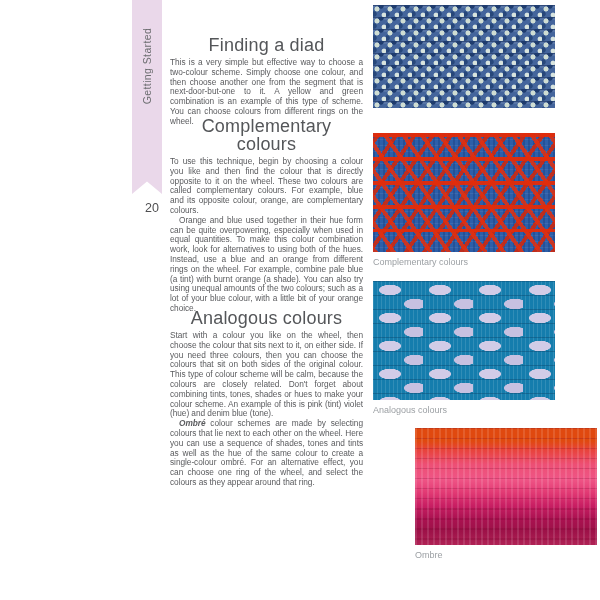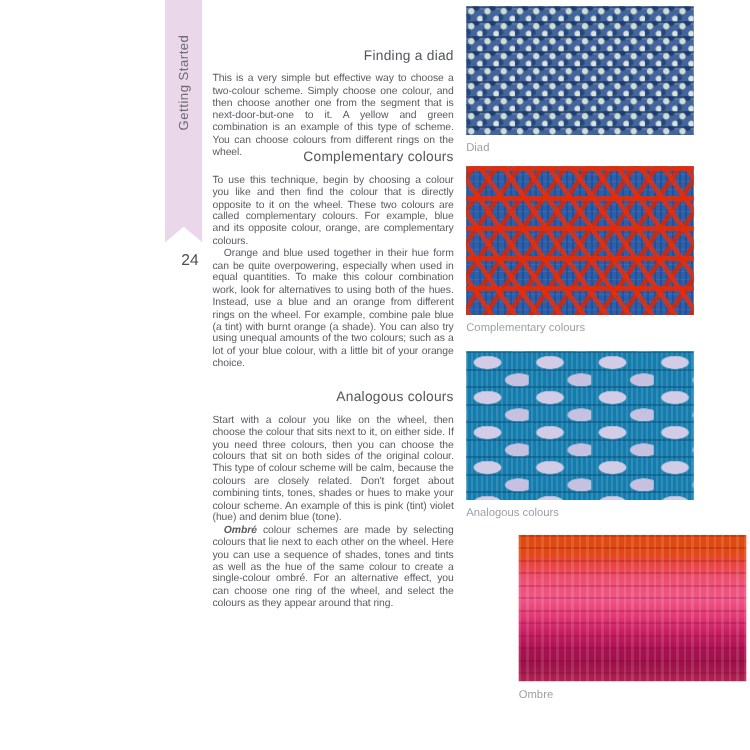--- a/index.html
+++ b/index.html
@@ -11,22 +11,22 @@
           clip-path:polygon(0 0,100% 0,100% 100%,50% 93.5%,0 100%);}
   .ribbon-label{position:absolute;left:147px;top:66px;transform:translate(-50%,-50%) rotate(-90deg);
           white-space:nowrap;font-size:10.5px;letter-spacing:.4px;color:#6d6e71;}
   .page-number{position:absolute;left:152px;top:201px;transform:translateX(-50%);
           font-size:12.5px;color:#4f4f51;}
 
   
   .text-col{position:absolute;left:170px;top:0;width:193px;}
   .section{position:absolute;left:0;width:193px;}
   .sec-1{top:36px;} .sec-2{top:117px;} .sec-3{top:309px;}
-  .heading{margin:0 0 4px 0;font-size:11px;line-height:18px;font-weight:normal;
-           text-align:right;color:#545659;letter-spacing:.2px;}
+  .heading{margin:0 0 4px 0;font-size:18px;line-height:18px;font-weight:normal;
+           text-align:center;color:#545659;letter-spacing:.2px;}
   .body{margin:0;font-size:8.3px;line-height:9.8px;color:#5a5b5e;text-align:justify;
         letter-spacing:-.05px;}
   .body.indent{text-indent:9px;}
   .body b{font-weight:bold;font-style:italic;}
 
   
   .figure{position:absolute;left:373px;width:182px;}
   .fig-1{top:5px;} .fig-2{top:133px;} .fig-3{top:281px;} .fig-4{top:428px;padding-left:42px;}
   .swatch{width:182px;}
   .fig-1 .swatch{height:103px;} .fig-2 .swatch{height:119px;}
@@ -70,21 +70,21 @@
                       #e23a74 55%,#c91f63 66%,#aa1150 78%,#9d1148 88%,#b02255 100%);
   }
 </style>
 </head>
 <body>
 
 <div>
 
   <div class="ribbon"></div>
   <div class="ribbon-label">Getting Started</div>
-  <div class="page-number">24</div>
+  <div class="page-number">20</div>
 
   <main class="text-col">
 
     <section class="section sec-1">
       <h2 class="heading">Finding a diad</h2>
       <p class="body">This is a very simple but effective way to choose a two-colour scheme. Simply choose one colour, and then choose another one from the segment that is next-door-but-one to it. A yellow and green combination is an example of this type of scheme. You can choose colours from different rings on the wheel.</p>
     </section>
 
     <section class="section sec-2">
       <h2 class="heading">Complementary colours</h2>
@@ -95,21 +95,20 @@
     <section class="section sec-3">
       <h2 class="heading">Analogous colours</h2>
       <p class="body">Start with a colour you like on the wheel, then choose the colour that sits next to it, on either side. If you need three colours, then you can choose the colours that sit on both sides of the original colour. This type of colour scheme will be calm, because the colours are closely related. Don't forget about combining tints, tones, shades or hues to make your colour scheme. An example of this is pink (tint) violet (hue) and denim blue (tone).</p>
       <p class="body indent"><b>Ombré</b><span> colour schemes are made by selecting colours that lie next to each other on the wheel. Here you can use a sequence of shades, tones and tints as well as the hue of the same colour to create a single-colour ombré. For an alternative effect, you can choose one ring of the wheel, and select the colours as they appear around that ring.</span></p>
     </section>
 
   </main>
 
   <figure class="figure fig-1" style="margin:0;">
     <div class="swatch sw-diad"></div>
-    <figcaption class="caption">Diad</figcaption>
   </figure>
 
   <figure class="figure fig-2" style="margin:0;">
     <div class="swatch sw-comp"></div>
     <figcaption class="caption">Complementary colours</figcaption>
   </figure>
 
   <figure class="figure fig-3" style="margin:0;">
     <div class="swatch sw-analog"></div>
     <figcaption class="caption">Analogous colours</figcaption>

